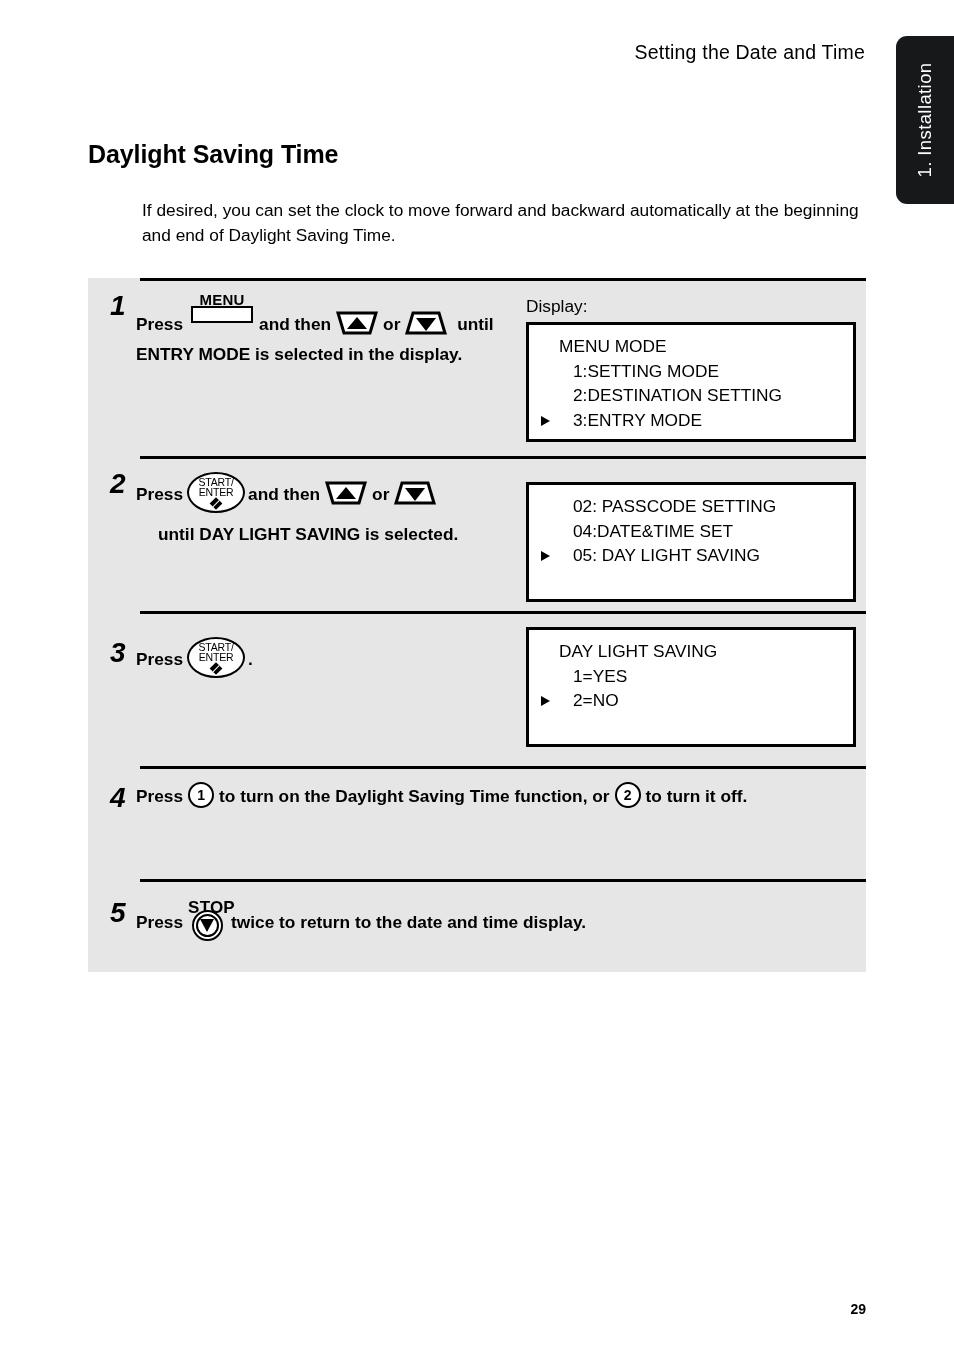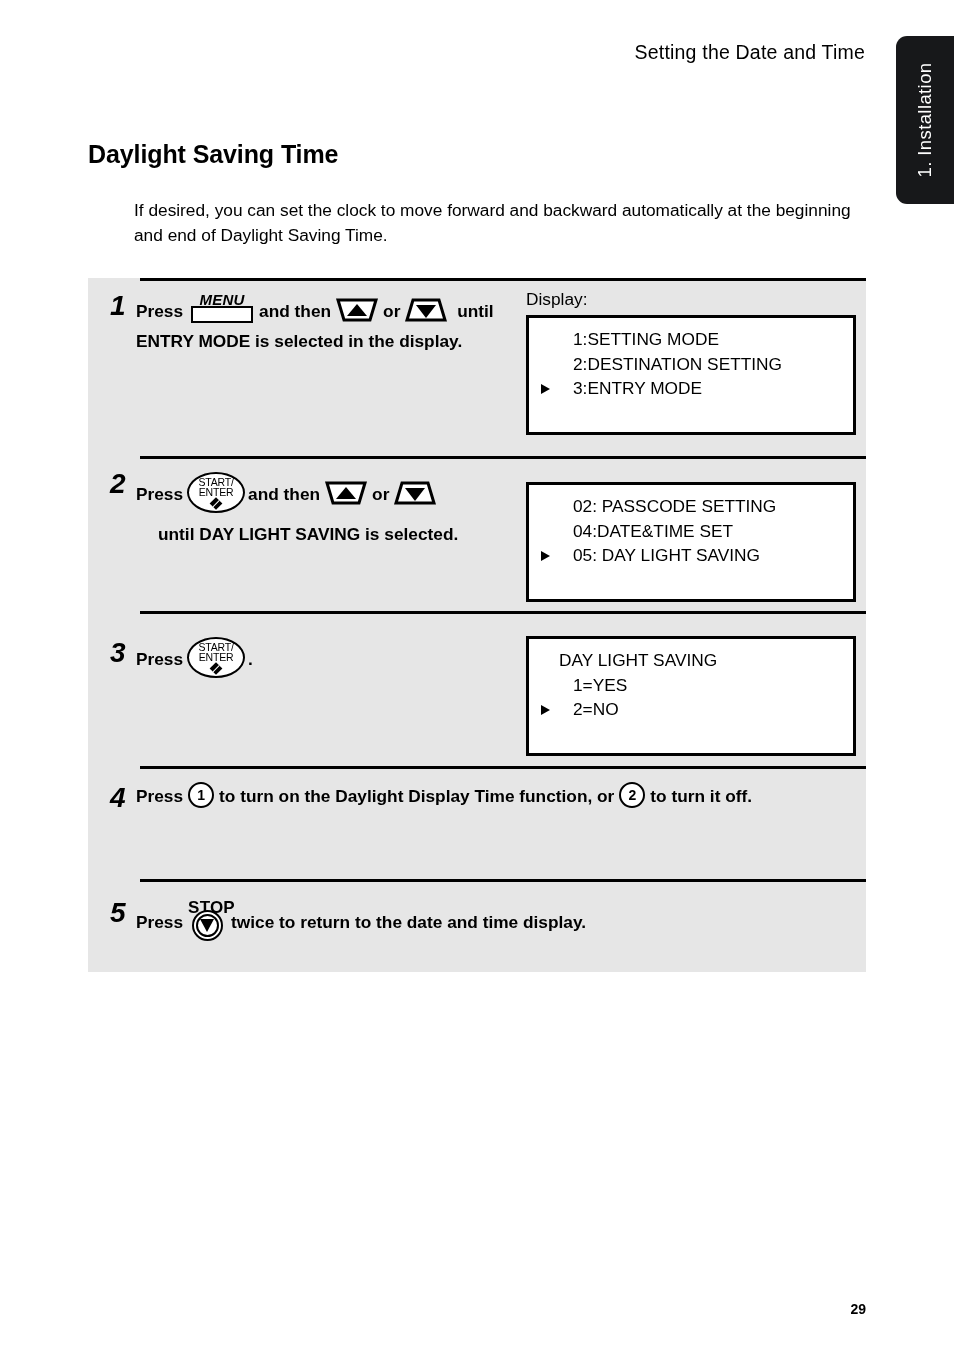--- a/index.html
+++ b/index.html
@@ -53,21 +53,21 @@
     top: 140px;
     left: 88px;
     font-size: 25px;
     font-weight: bold;
     letter-spacing: -0.1px;
   }
 
   .intro {
     position: absolute;
     top: 198px;
-    left: 134px;
+    left: 142px;
     width: 720px;
     font-size: 17.3px;
     line-height: 25px;
   }
 
   
   .panel {
     position: absolute;
     left: 88px;
     top: 278px;
@@ -115,21 +115,21 @@
     line-height: 30px;
     padding-top: 11px;
     padding-right: 8px;
   }
   .step-text.wide { padding-right: 20px; }
 
   .display-col {
     flex: 0 0 330px;
     width: 330px;
     position: relative;
-    padding-top: 9px;
+    padding-top: 16px;
   }
 
   .display-label {
     font-size: 17.3px;
     font-weight: normal;
     line-height: 24px;
     margin-bottom: 4px;
   }
 
   .lcd {
@@ -158,23 +158,22 @@
   .key {
     display: inline-block;
     vertical-align: middle;
     position: relative;
   }
 
   
   .key-menu {
     width: 62px;
     height: 34px;
-    margin: 0 6px 0 8px;
+    margin: 0 6px 13px 8px;
     vertical-align: -6px;
-    font-style: italic;
   }
   .key-menu .cap {
     position: absolute;
     top: -4px; left: 0; right: 0;
     text-align: center;
     font-size: 15px;
     font-weight: bold;
     letter-spacing: 0.2px;
   }
   .key-menu .box {
@@ -342,20 +341,21 @@
             <svg width="44" height="26" viewBox="0 0 44 26">
               <path d="M9 3 L35 3 L41 23 L3 23 Z" fill="#ffffff" stroke="#000000" stroke-width="3"></path>
               <path d="M12 8 L32 8 L22 21 Z" fill="#000000"></path>
             </svg>
           </span>
         <span>until ENTRY MODE is selected in the display.</span>
       </div>
       <div class="display-col">
         <div class="display-label">Display:</div>
         <div class="lcd" style="height:120px;">
+          <div class="lcd-line">MENU MODE</div>
           <div class="lcd-line indent1">1:SETTING MODE</div>
           <div class="lcd-line indent1">2:DESTINATION SETTING</div>
           <div class="lcd-line indent1 marked">3:ENTRY MODE</div>
         </div>
       </div>
     </div>
   </div>
 
   <div class="step" style="height:155px;">
     <div class="rule"></div>
@@ -385,36 +385,36 @@
     </div>
   </div>
 
   <div class="step" style="height:155px;">
     <div class="rule"></div>
     <div class="step-body">
       <div class="step-num" style="padding-top:28px;">3</div>
       <div class="step-text" style="width:382px;flex:0 0 382px;padding-top:26px;">
         <span>Press</span><span class="key key-start"><span class="oval"></span><span class="l1">START/</span><span class="l2">ENTER</span><span class="dia"></span></span><span>.</span>
       </div>
-      <div class="display-col" style="padding-top:10px;margin-top:15px;">
+      <div class="display-col" style="padding-top:16px;">
         <div class="lcd" style="height:120px;">
           <div class="lcd-line">DAY LIGHT SAVING</div>
           <div class="lcd-line indent1">1=YES</div>
           <div class="lcd-line indent1 marked">2=NO</div>
         </div>
       </div>
     </div>
   </div>
 
   <div class="step" style="height:113px;">
     <div class="rule"></div>
     <div class="step-body">
       <div class="step-num" style="padding-top:18px;">4</div>
       <div class="step-text wide" style="padding-top:15px;">
-        <span>Press</span><span class="key key-num"><span class="circ"></span><span class="n">1</span></span><span>to turn on the Daylight Display Time function, or</span><span class="key key-num"><span class="circ"></span><span class="n">2</span></span><span>to turn it off.</span>
+        <span>Press</span><span class="key key-num"><span class="circ"></span><span class="n">1</span></span><span>to turn on the Daylight Saving Time function, or</span><span class="key key-num"><span class="circ"></span><span class="n">2</span></span><span>to turn it off.</span>
       </div>
     </div>
   </div>
 
   <div class="step" style="height:93px;">
     <div class="rule"></div>
     <div class="step-body">
       <div class="step-num" style="padding-top:20px;">5</div>
       <div class="step-text wide" style="padding-top:20px;">
         <span>Press</span><span class="key key-stop"><span class="cap">STOP</span><span class="ring"></span><span class="ring2"></span><span class="tri"></span></span><span>twice to return to the date and time display.</span>

